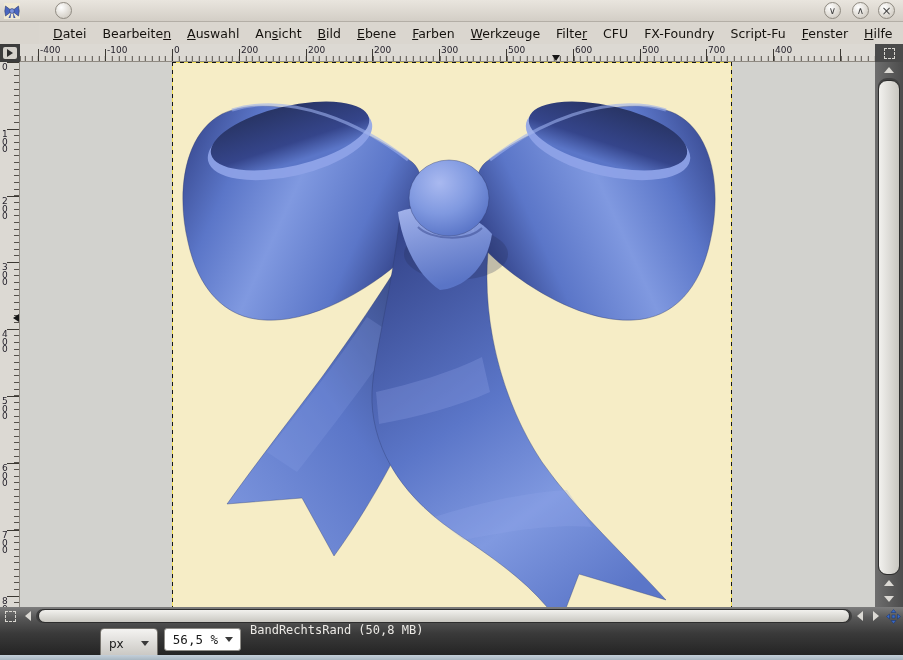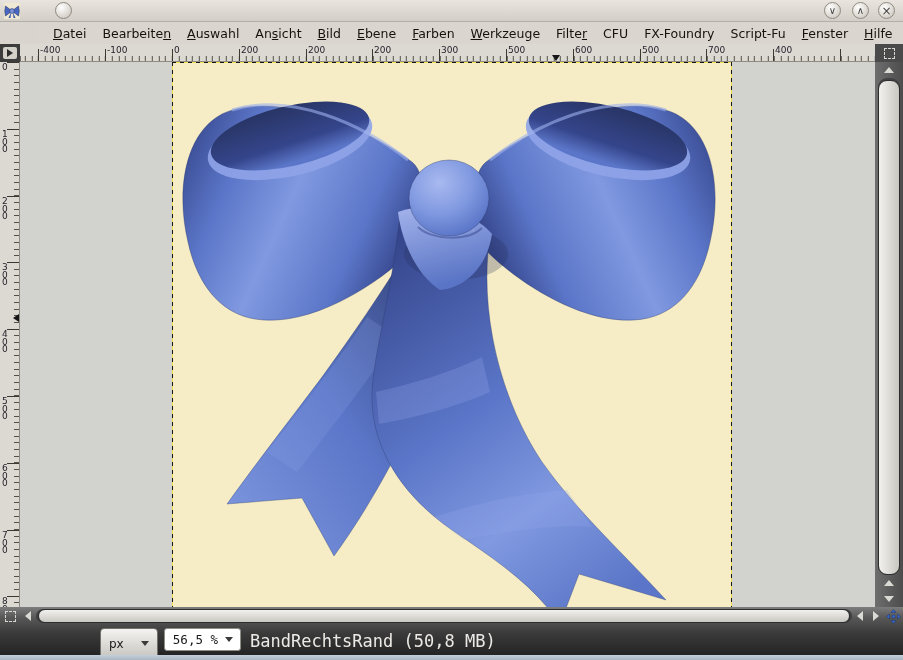--- a/index.html
+++ b/index.html
@@ -147,21 +147,21 @@
   .zoom-select {
     position:absolute; left:164px; top:21px; width:77px; height:23px;
     background:#ffffff; border:1px solid #8f8d88; border-radius:3px;
     display:flex; align-items:center; justify-content:flex-end; gap:7px;
     padding:0 7px; font-size:12.5px; color:#1a1a1a;
     font-family:"DejaVu Sans Mono", monospace;
   }
   .chev-down { width:0; height:0; border-left:4px solid transparent;
     border-right:4px solid transparent; border-top:5px solid #3a3a3a; }
   .status-msg {
-    position:absolute; left:250px; top:24px; font-size:17px; color:#eceae6;
+    position:absolute; left:250px; top:16px; font-size:12px; color:#eceae6;
     font-family:"DejaVu Sans Mono", monospace; white-space:pre;
   }
   .bottom-strip { position:absolute; left:0; top:655px; width:903px; height:5px;
     background:linear-gradient(180deg,#c3cfd9,#a9b7c2); }
 </style>
 </head>
 <body>
 
 <div id="window">
 

